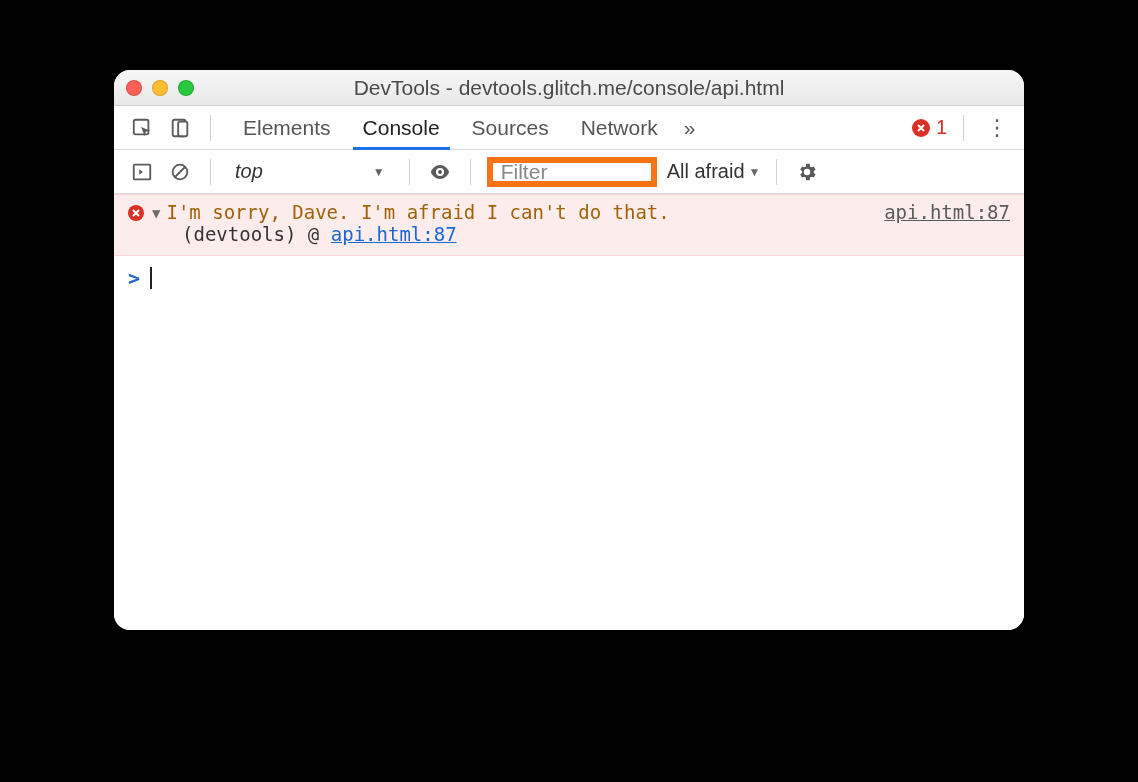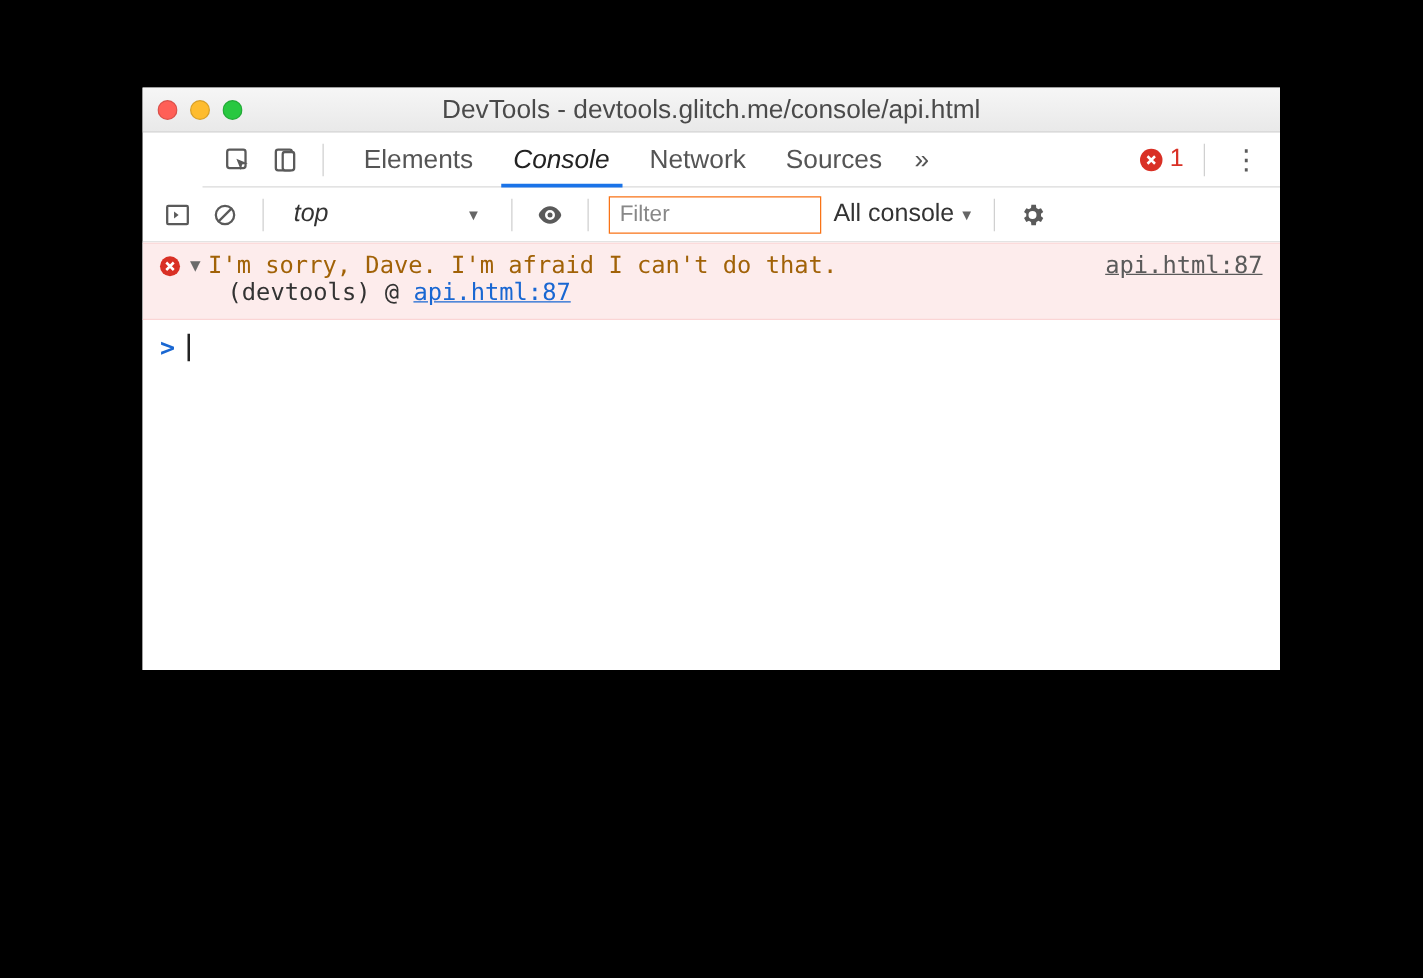--- a/index.html
+++ b/index.html
@@ -7,23 +7,23 @@
     margin: 0; padding: 0;
     width: 1138px; height: 782px;
     background: #000;
     font-family: -apple-system, "Helvetica Neue", Arial, sans-serif;
     font-size: 21px;
     color: #333;
   }
   .window {
     position: absolute;
     left: 114px; top: 70px;
-    width: 910px; height: 466px;
+    width: 910px; height: 560px;
     background: #fff;
-    border-radius: 0;
+    border-radius: 16px;
     box-shadow: 0 18px 50px rgba(0,0,0,0.5);
     overflow: hidden;
     display: flex;
     flex-direction: column;
   }
   
   .titlebar {
     height: 36px;
     background: linear-gradient(#f6f6f6,#e9e9e9);
     border-bottom: 1px solid #cfcfcf;
@@ -48,41 +48,40 @@
     pointer-events:none;
   }
   
   .tabsrow {
     height: 44px;
     border-bottom: 1px solid #dadada;
     display:flex;
     align-items:center;
     padding: 0 10px 0 14px;
     gap: 10px;
-    margin-left: 48px;
   }
   .icon-btn {
     width: 28px; height: 28px;
     display: inline-flex; align-items:center; justify-content:center;
     color:#5a5a5a;
   }
   .divider-v {
     width:1px; height:26px; background:#d0d0d0;
     margin: 0 6px;
   }
   .tabs { display:flex; align-items:stretch; height:100%; }
   .tab {
     display:flex; align-items:center;
     padding: 0 16px;
     font-size: 21px;
     color:#555;
     cursor:pointer;
     position:relative;
   }
-  .tab.active { color:#222;font-style:italic; }
+  .tab.active { color:#222; }
   .tab.active::after{
     content:"";
     position:absolute; left:6px; right:6px; bottom:-1px;
     height:3px; background:#1a73e8;
   }
   .spacer { flex:1; }
   .error-count {
     display:flex; align-items:center; gap:6px;
     color:#d93025; font-size:20px;
   }
@@ -103,22 +102,22 @@
   }
   .context-select{
     display:flex; align-items:center; gap:110px;
     padding:2px 8px;
     font-size:20px; color:#333;
     cursor:pointer;
     font-style:italic;
   }
   .filter-input{
     width:170px; height:30px;
-    border:1px solid #f97316;
-    font-size:18px;
+    border:6px solid #f97316;
+    font-size:21px;
     padding:2px 8px;
     color:#555;
     background:#fff;
   }
   .filter-input::placeholder{color:#888;}
   .levels{
     display:flex; align-items:center; gap:4px;
     font-size:20px; color:#333; cursor:pointer;
   }
   .gear{color:#5a5a5a;}
@@ -195,22 +194,22 @@
     <span class="icon-btn">
       <svg width="22" height="22" viewBox="0 0 24 24" fill="none" stroke="#5a5a5a" stroke-width="2">
         <rect x="4" y="3" width="14" height="18" rx="2"></rect>
         <rect x="10" y="5" width="10" height="16" rx="2" fill="#fff"></rect>
       </svg>
     </span>
     <div class="divider-v"></div>
     <div class="tabs">
       <div class="tab">Elements</div>
       <div class="tab active">Console</div>
+      <div class="tab">Sources</div>
       <div class="tab">Network</div>
-      <div class="tab">Sources</div>
       <div class="tab" style="padding:0 10px;">»</div>
     </div>
     <div class="spacer"></div>
     <div class="error-count">
       <span class="error-dot">
         <svg viewBox="0 0 10 10">
             <path d="M2 2 L8 8 M8 2 L2 8" stroke="#fff" stroke-width="2"></path>
           </svg>
       </span>
       <span>1</span>
@@ -240,21 +239,21 @@
     <div class="divider-v"></div>
     <span class="icon-btn">
       <svg width="24" height="24" viewBox="0 0 24 24" fill="#5a5a5a">
         <path d="M12 5c-5 0-9 5-9 7s4 7 9 7 9-5 9-7-4-7-9-7zm0 11a4 4 0 110-8 4 4 0 010 8z"></path>
         <circle cx="12" cy="12" r="2"></circle>
       </svg>
     </span>
     <div class="divider-v"></div>
     <input class="filter-input" placeholder="Filter" style="">
     <div class="levels">
-      <span>All console</span>
+      <span>All afraid</span>
       <span style="font-size:12px;color:#666;">▼</span>
     </div>
     <div class="divider-v"></div>
     <span class="icon-btn gear">
       <svg width="22" height="22" viewBox="0 0 24 24" fill="#5a5a5a">
         <path d="M19.4 13a7.5 7.5 0 000-2l2-1.6-2-3.4-2.4.9a7.5 7.5 0 00-1.7-1L15 3h-4l-.3 2.9a7.5 7.5 0 00-1.7 1l-2.4-.9-2 3.4L6.6 11a7.5 7.5 0 000 2l-2 1.6 2 3.4 2.4-.9a7.5 7.5 0 001.7 1L11 21h4l.3-2.9a7.5 7.5 0 001.7-1l2.4.9 2-3.4zM12 15.5A3.5 3.5 0 1112 8.5a3.5 3.5 0 010 7z"></path>
       </svg>
     </span>
   </div>
 

